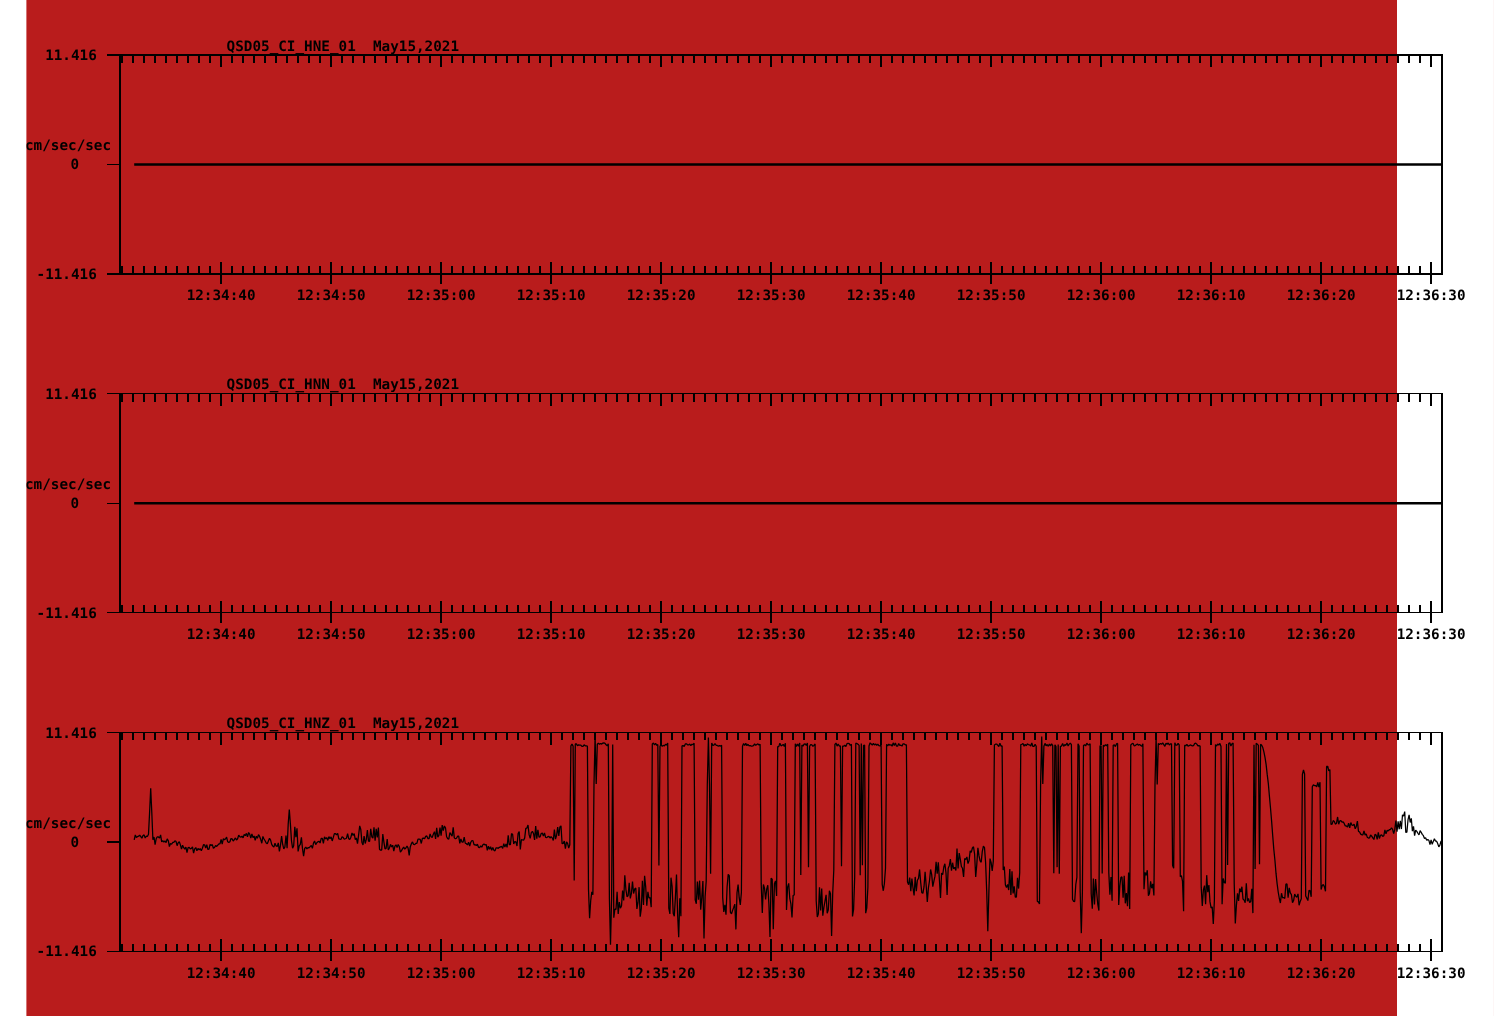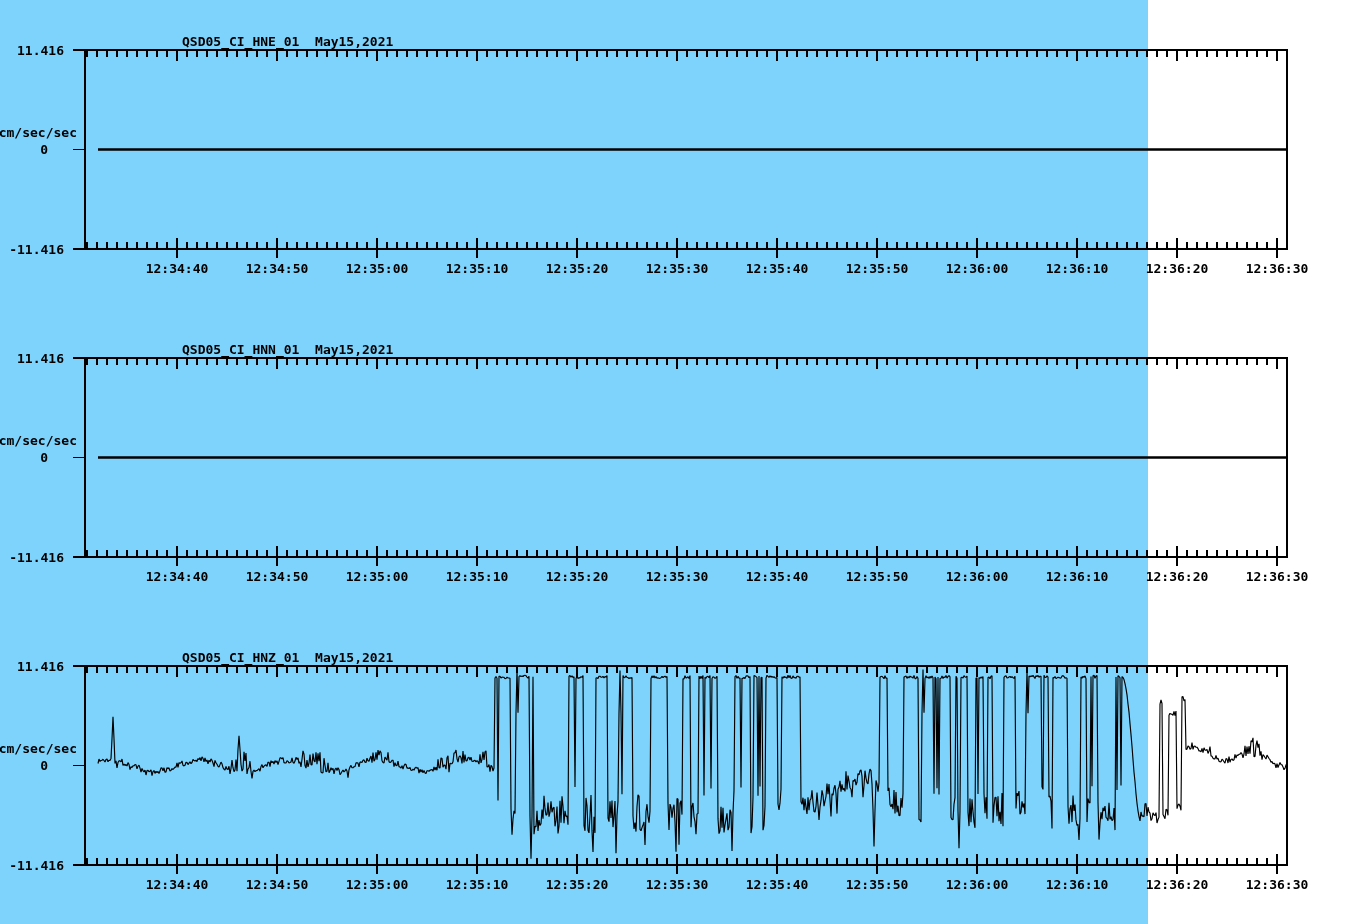--- a/index.html
+++ b/index.html
@@ -1,17 +1,17 @@
 <!DOCTYPE html>
 <html><head>
 <meta charset="utf-8">
 <style>
   html,body{margin:0;padding:0;background:#ffffff;}
   body{width:1358px;height:924px;overflow:hidden;}
-  #page{position:relative;width:1148px;height:924px;background:#7dd3fc;}
+  #page{position:relative;width:1246px;height:924px;background:#b91c1c;margin-left:24px;}
   svg text{
     font-family:"DejaVu Sans Mono","Liberation Mono",monospace;
     font-size:13px;font-weight:bold;fill:#000;white-space:pre;
   }
   svg text.end{text-anchor:end}
   svg text.mid{text-anchor:middle}
 </style>
 </head>
 <body>
 

